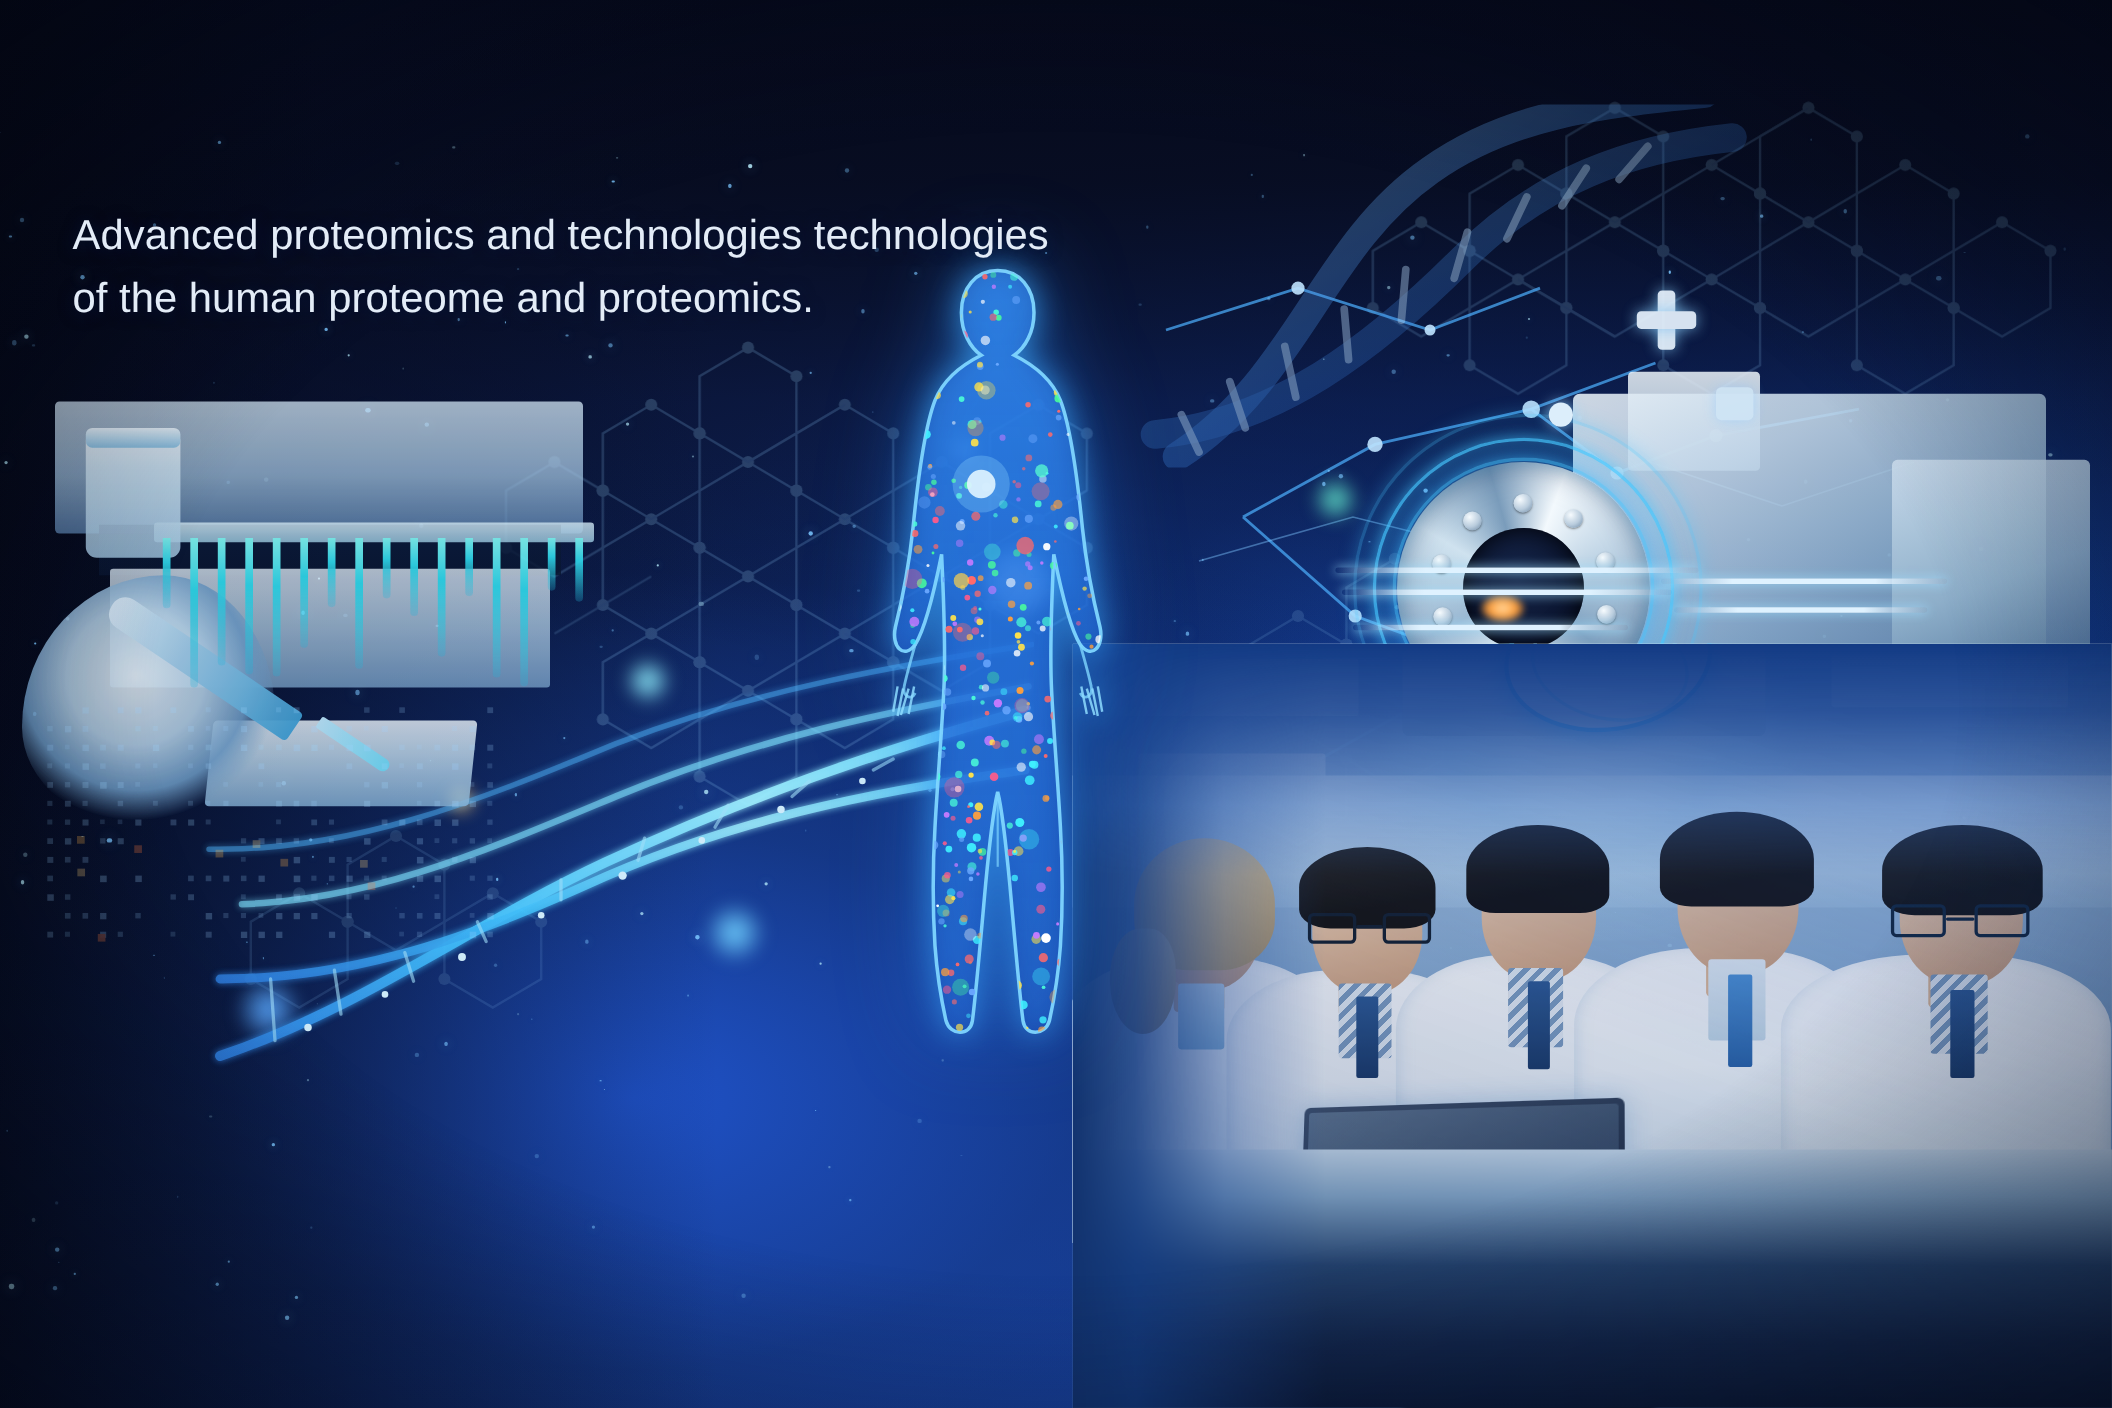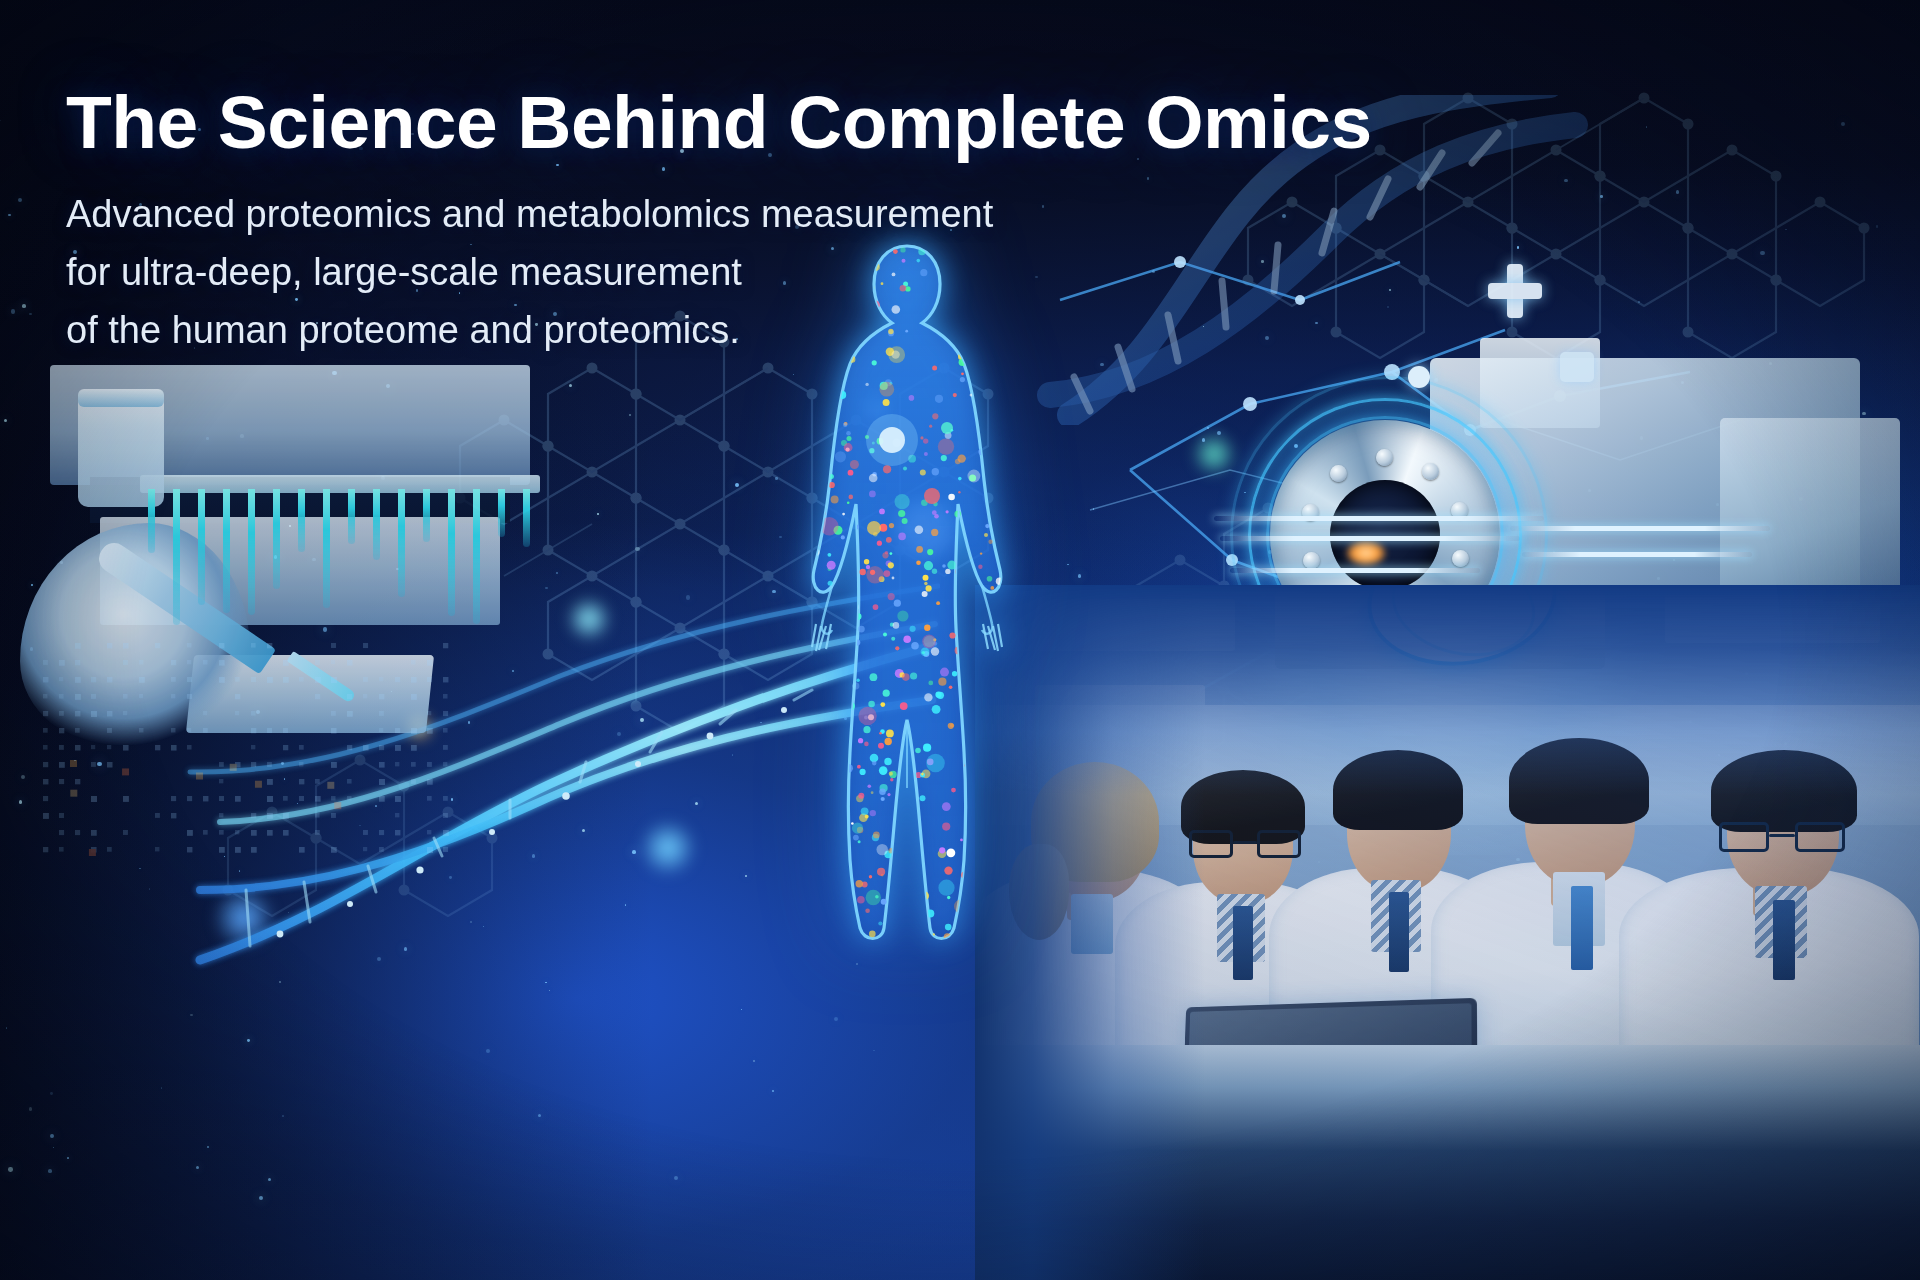--- a/index.html
+++ b/index.html
@@ -1530,20 +1530,18 @@
       <circle cx="150" cy="212" r="13" fill="#ffffff" opacity=".92"></circle>
       <circle cx="150" cy="212" r="26" fill="#8fd8ff" opacity=".3"></circle>
       <circle cx="190" cy="268" r="8" fill="#ff6a6a" opacity=".75"></circle>
       <circle cx="132" cy="300" r="7" fill="#ffd24a" opacity=".7"></circle>
       <circle cx="205" cy="200" r="6" fill="#58ffd2" opacity=".75"></circle>
     </svg>
   </div>
 
   <div class="bg-vig"></div>
 
-  <h1 id="headline">The Science Behind Complete Omics</h1>
   <div id="subtitle">
-    <div>Advanced proteomics and metabolomics measurement</div>
-    <div>for ultra-deep, large-scale measurement</div>
+    <div>Advanced proteomics and technologies technologies</div>
     <div>of the human proteome and proteomics.</div>
   </div>
 
 </div>
 
 </body></html>

